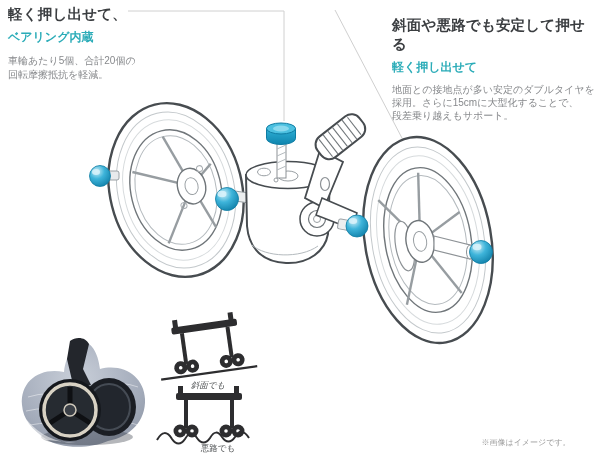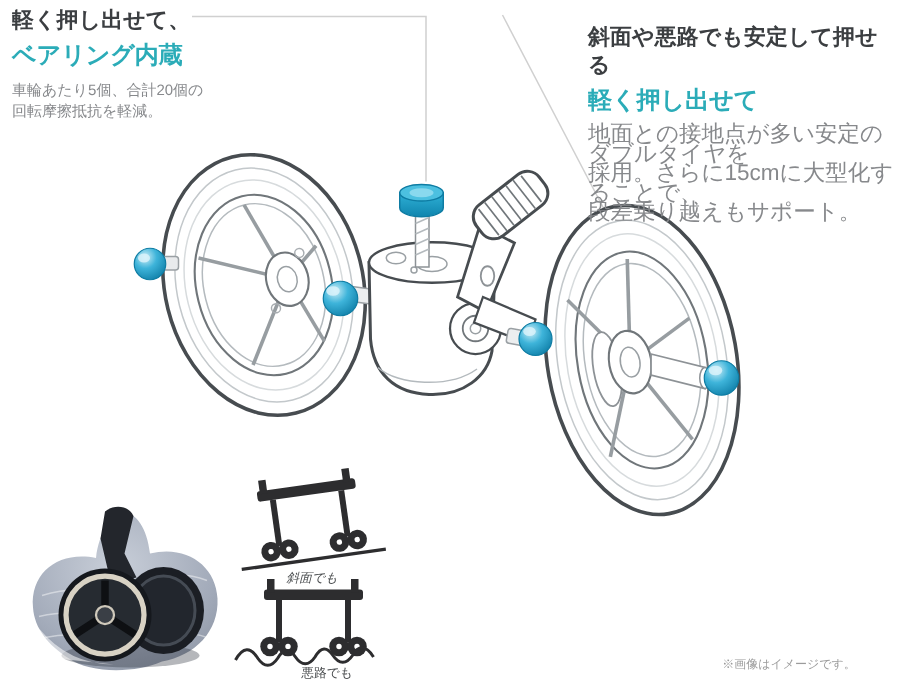--- a/index.html
+++ b/index.html
@@ -1,24 +1,24 @@
 <!DOCTYPE html>
 <html><head>
 <meta charset="utf-8">
 <style>
   html,body{margin:0;padding:0;background:#fff;}
   .canvas{position:relative;width:600px;height:453px;background:#ffffff;overflow:hidden;
           font-family:"Liberation Sans",sans-serif;border-radius:28px;}
   .callout{position:absolute;}
   .callout .heading{font-size:14.5px;font-weight:bold;color:#3b3e41;line-height:19px;margin:0;letter-spacing:.2px;}
-  .callout .subheading{font-size:16px;font-weight:bold;color:#2bacb8;margin-top:5px;line-height:17px;}
+  .callout .subheading{font-size:12px;font-weight:bold;color:#2bacb8;margin-top:5px;line-height:17px;}
   .callout .bodytext{font-size:10px;color:#87898c;line-height:13.5px;margin-top:8px;}
   #callout-left{left:8px;top:5px;width:190px;}
   #callout-right{left:392px;top:16px;width:205px;}
-  #callout-right .bodytext{font-size:15px;line-height:13px;margin-top:7px;}
+  #callout-right .bodytext{font-size:10px;line-height:13px;margin-top:7px;}
   .pict-caption{position:absolute;width:80px;text-align:center;font-size:8.5px;color:#4a4d4f;}
   #caption-slope{left:168px;top:380px;font-style:italic;}
   #caption-rough{left:178px;top:443px;}
   #footnote{position:absolute;left:470px;top:437px;width:112px;text-align:center;
             font-size:8px;color:#9b9b9b;}
   svg{position:absolute;left:0;top:0;}
 </style>
 </head>
 <body>
 

